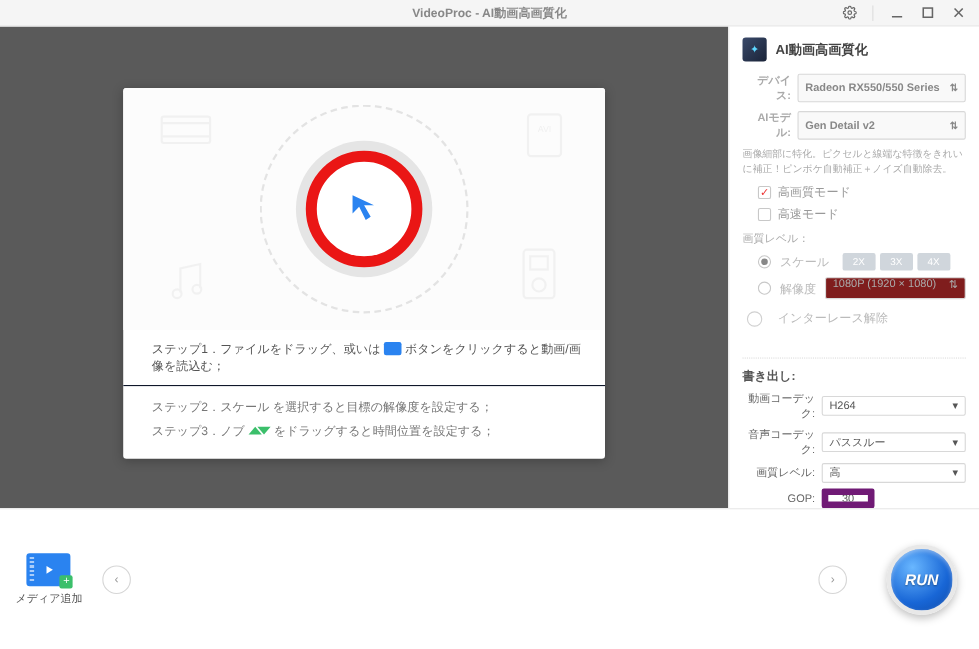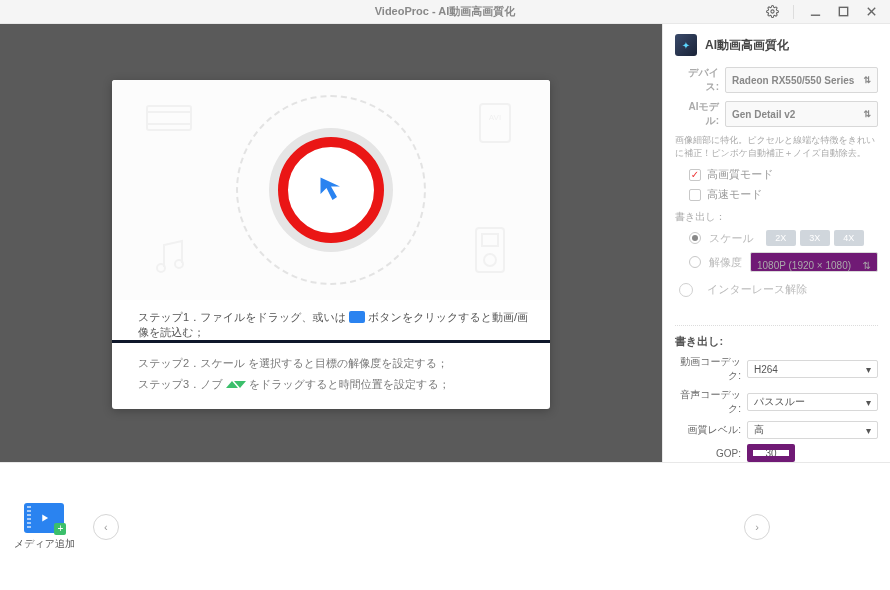--- a/index.html
+++ b/index.html
@@ -21,21 +21,21 @@
 .bg-deco { position: absolute; opacity: 0.12; }
 .bg-deco svg { stroke: #a6a6a6; fill: none; stroke-width: 2; }
 .deco-tl { top: 18px; left: 30px; }
 .deco-tr { top: 20px; right: 30px; }
 .deco-bl { bottom: 15px; left: 36px; }
 .deco-br { bottom: 20px; right: 40px; }
 .center-btn { width: 124px; height: 124px; border-radius: 50%; background: #e5e5e5; display: flex; align-items: center; justify-content: center; position: relative; z-index: 2; cursor: pointer; }
 .center-ring { width: 106px; height: 106px; border-radius: 50%; border: 10px solid #ea1615; background: #fff; display: flex; align-items: center; justify-content: center; }
 .center-arrow { color: #2a83f0; }
 .center-arrow svg { width: 36px; height: 36px; }
-.steps-1 { padding: 10px 18px 0 26px; font-size: 11px; color: #555; border-bottom: 3px solid #0f172a; }
+.steps-1 { padding: 10px 18px 10px 26px; font-size: 11px; color: #555; border-bottom: 1px solid #0f172a; }
 .steps-2 { padding: 10px 18px 14px 26px; font-size: 11px; color: #777; line-height: 1.9; }
 .step-icon-box { display: inline-flex; width: 16px; height: 12px; background: #2a83f0; border-radius: 2px; vertical-align: -2px; }
 .step-icon-slider { display: inline-block; }
 .step-icon-slider span { display:inline-block; width:0; height:0; border-left:6px solid transparent; border-right:6px solid transparent; }
 .step-icon-run { display:inline-block; width:12px; height:12px; border-radius:50%; background:#2a83f0; vertical-align:-2px; }
 
 .right-pane { width: 228px; background: #fff; border-left: 1px solid #e8e8e8; padding: 10px 12px 0 12px; font-size: 11px; color: #666; }
 .panel-head { display: flex; align-items: center; gap: 8px; margin-bottom: 10px; }
 .panel-head-icon { width: 22px; height: 22px; border-radius: 3px; background: linear-gradient(135deg, #3a4a6a, #1a2338); display:flex; align-items:center; justify-content:center; color:#5dd6ff; font-size:10px; }
 .panel-head-title { font-size: 12px; font-weight: bold; color: #444; }
@@ -46,21 +46,21 @@
 .desc { font-size: 9px; color: #aaa; line-height: 1.4; margin: 4px 0 8px 0; }
 .check-row { display:flex; align-items:center; gap:6px; margin: 5px 0 5px 14px; color:#999; }
 .check { width:12px; height:12px; border:1px solid #c8c8c8; border-radius:2px; display:flex; align-items:center; justify-content:center; color:#e33; font-size:10px; }
 .checked::after { content:"✓"; font-size:10px; color:#e33; }
 .section-label { color:#aaa; font-size:10px; margin: 8px 0 6px 0; }
 .radio-row { display:flex; align-items:center; gap:8px; margin: 6px 0 6px 14px; color:#bbb; }
 .radio { width:12px; height:12px; border:1px solid #c8c8c8; border-radius:50%; display:flex; align-items:center; justify-content:center; }
 .radio.on::after { content:""; width:6px; height:6px; background:#888; border-radius:50%; }
 .scale-btns { display:flex; gap:4px; margin-left:4px; }
 .scale-btn { width:30px; height:16px; background:#d0d6dc; border-radius:2px; font-size:9px; color:#fff; display:flex; align-items:center; justify-content:center; }
-.res-select { width: 128px; height:20px; border:1px solid #dadada; font-size:10px; color:#aaa; padding:0 6px; display:flex; align-items:flex-end; justify-content:space-between; border-radius:2px; background:#701a75; }
+.res-select { width: 128px; height:20px; border:1px solid #dadada; font-size:10px; color:#aaa; padding:0 6px; display:flex; align-items:flex-start; justify-content:space-between; border-radius:2px; background:#7f1d1d; }
 .il-check { width:14px; height:14px; border:1px solid #d0d0d0; border-radius:50%; margin-right:6px; }
 
 .export { border-top: 1px dotted #dcdcdc; margin-top: 28px; padding-top: 8px; }
 .export-title { font-weight: bold; color:#555; font-size:11px; margin-bottom:6px; }
 .ex-row { display:flex; align-items:center; margin-bottom:5px; gap:6px; }
 .ex-label { width:66px; text-align:right; color:#666; font-size:10px; }
 .ex-select { flex:1; height:18px; border:1px solid #d8d8d8; font-size:10px; color:#555; padding:0 6px; display:flex; align-items:center; justify-content:space-between; border-radius:2px; cursor:pointer; }
 .ex-input { width:48px; height:18px; border:6px solid #701a75; font-size:10px; text-align:center; color:#555; border-radius:2px; }
 .folder-row { display:flex; align-items:center; justify-content: space-between; margin-top:8px; }
 .folder-label { font-weight:bold; color:#555; font-size:11px; }
@@ -185,21 +185,21 @@
 
     <div class="check-row">
       <div class="check checked"></div>
       <span>高画質モード</span>
     </div>
     <div class="check-row">
       <div class="check"></div>
       <span>高速モード</span>
     </div>
 
-    <div class="section-label">書き出し：</div>
+    <div class="section-label">画質レベル：</div>
 
     <div class="radio-row">
       <div class="radio on"></div>
       <span>スケール</span>
       <div class="scale-btns">
         <div class="scale-btn">2X</div>
         <div class="scale-btn">3X</div>
         <div class="scale-btn">4X</div>
       </div>
     </div>
@@ -263,13 +263,16 @@
     <div class="media-icon">
       <svg width="14" height="14" viewBox="0 0 24 24" fill="#fff">
           <polygon points="9,6 9,18 19,12"></polygon>
         </svg>
       <div class="plus">+</div>
     </div>
     <div class="media-label">メディア追加</div>
   </div>
   <div class="nav-circle nav-left">‹</div>
   <div class="nav-circle nav-right">›</div>
+  <div class="run-btn">
+      <span>RUN</span>
+    </div>
 </div>
 
 </body></html>

